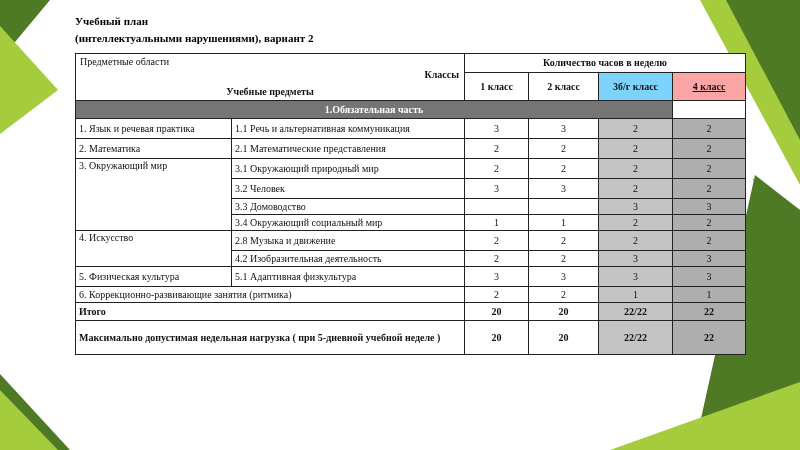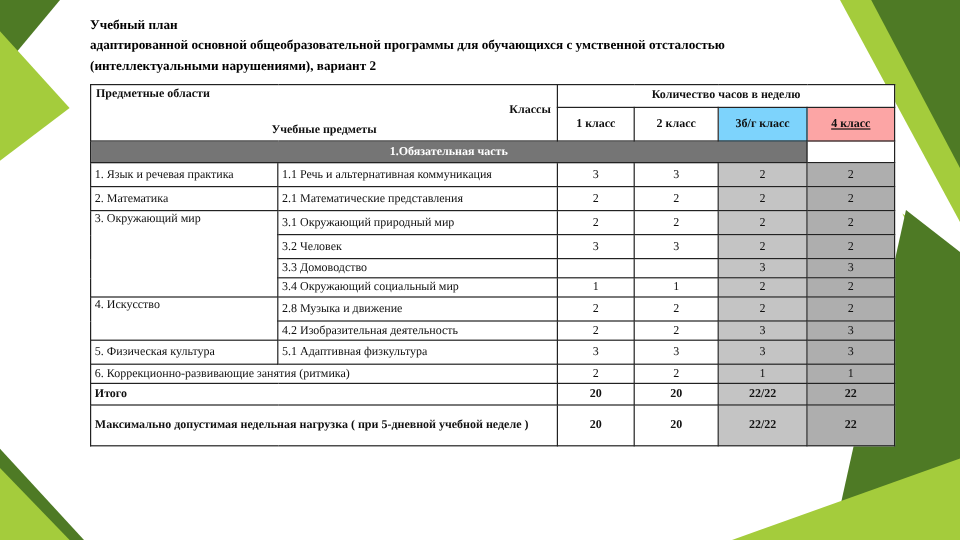--- a/index.html
+++ b/index.html
@@ -15,21 +15,21 @@
   .title { font-weight: bold; font-size: 11px; line-height: 17px; color: #000; }
   table.curriculum {
     border-collapse: collapse; width: 670px; margin-top: 6px;
     background: #fff; table-layout: fixed;
   }
   table.curriculum td {
     border: 1px solid #222; font-size: 10px; line-height: 12px;
     padding: 1px 3px; vertical-align: middle; background-clip: padding-box;
   }
   .hdr-main { position: relative; height: 44px; }
-  .h-areas    { position: absolute; top: 2px; left: 4px; font-weight: bold; }
+  .h-areas    { position: absolute; top: 2px; left: 4px; font-weight: normal; }
   .h-classes  { position: absolute; top: 15px; right: 5px; font-weight: bold; }
   .h-subjects { position: absolute; bottom: 2px; left: 0; right: 0; text-align: center; font-weight: bold; }
   .c { text-align: center; }
   .b { font-weight: bold; }
   tr.hrow1 { height: 18px; }
   tr.hrow2 { height: 26px; }
   tr.section { height: 18px; }
   tr.section td.sec-main { background: #757575; color: #ffffff; font-weight: bold; text-align: center; margin-top: 48px; }
   tr.section td.sec-tail { background: #ffffff; }
   tr.r20 { height: 20px; }
@@ -56,21 +56,20 @@
   <polygon points="726,0 800,0 800,140" fill="#4e7a25"></polygon>
 
   <polygon points="752,178 800,214 800,232 762,198" fill="#a4cc3c"></polygon>
   <polygon points="800,210 800,450 694,450 755,175" fill="#4e7a25"></polygon>
   <polygon points="800,382 800,450 610,450" fill="#a4cc3c"></polygon>
 </svg>
 
 <div class="slide-content">
   <div class="title">
     <div>Учебный план</div>
-    <div>адаптированной основной общеобразовательной программы для обучающихся с умственной отсталостью</div>
     <div>(интеллектуальными нарушениями), вариант 2</div>
   </div>
 
   <table class="curriculum">
     <colgroup>
       <col style="width:156px">
         <col style="width:233px">
         <col style="width:64px">
         <col style="width:70px">
         <col style="width:74px">

